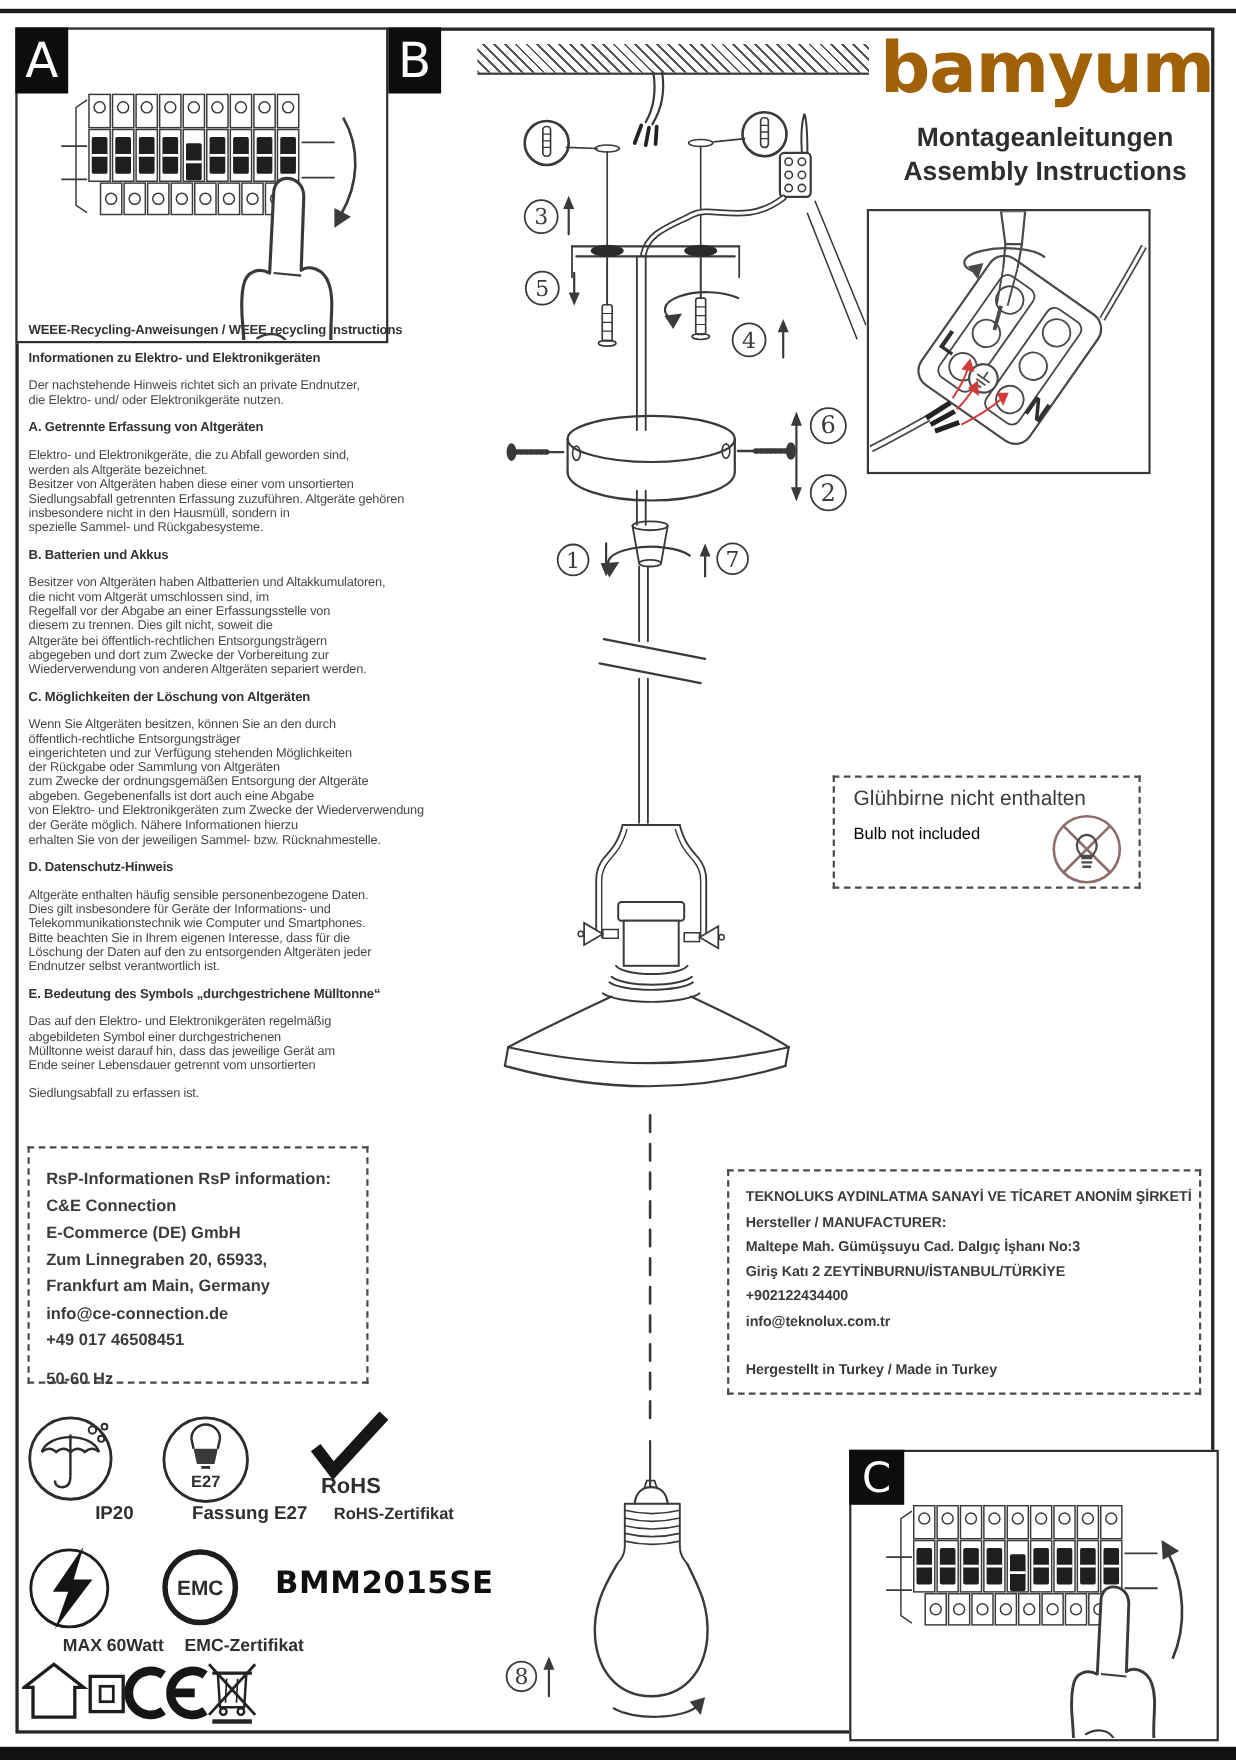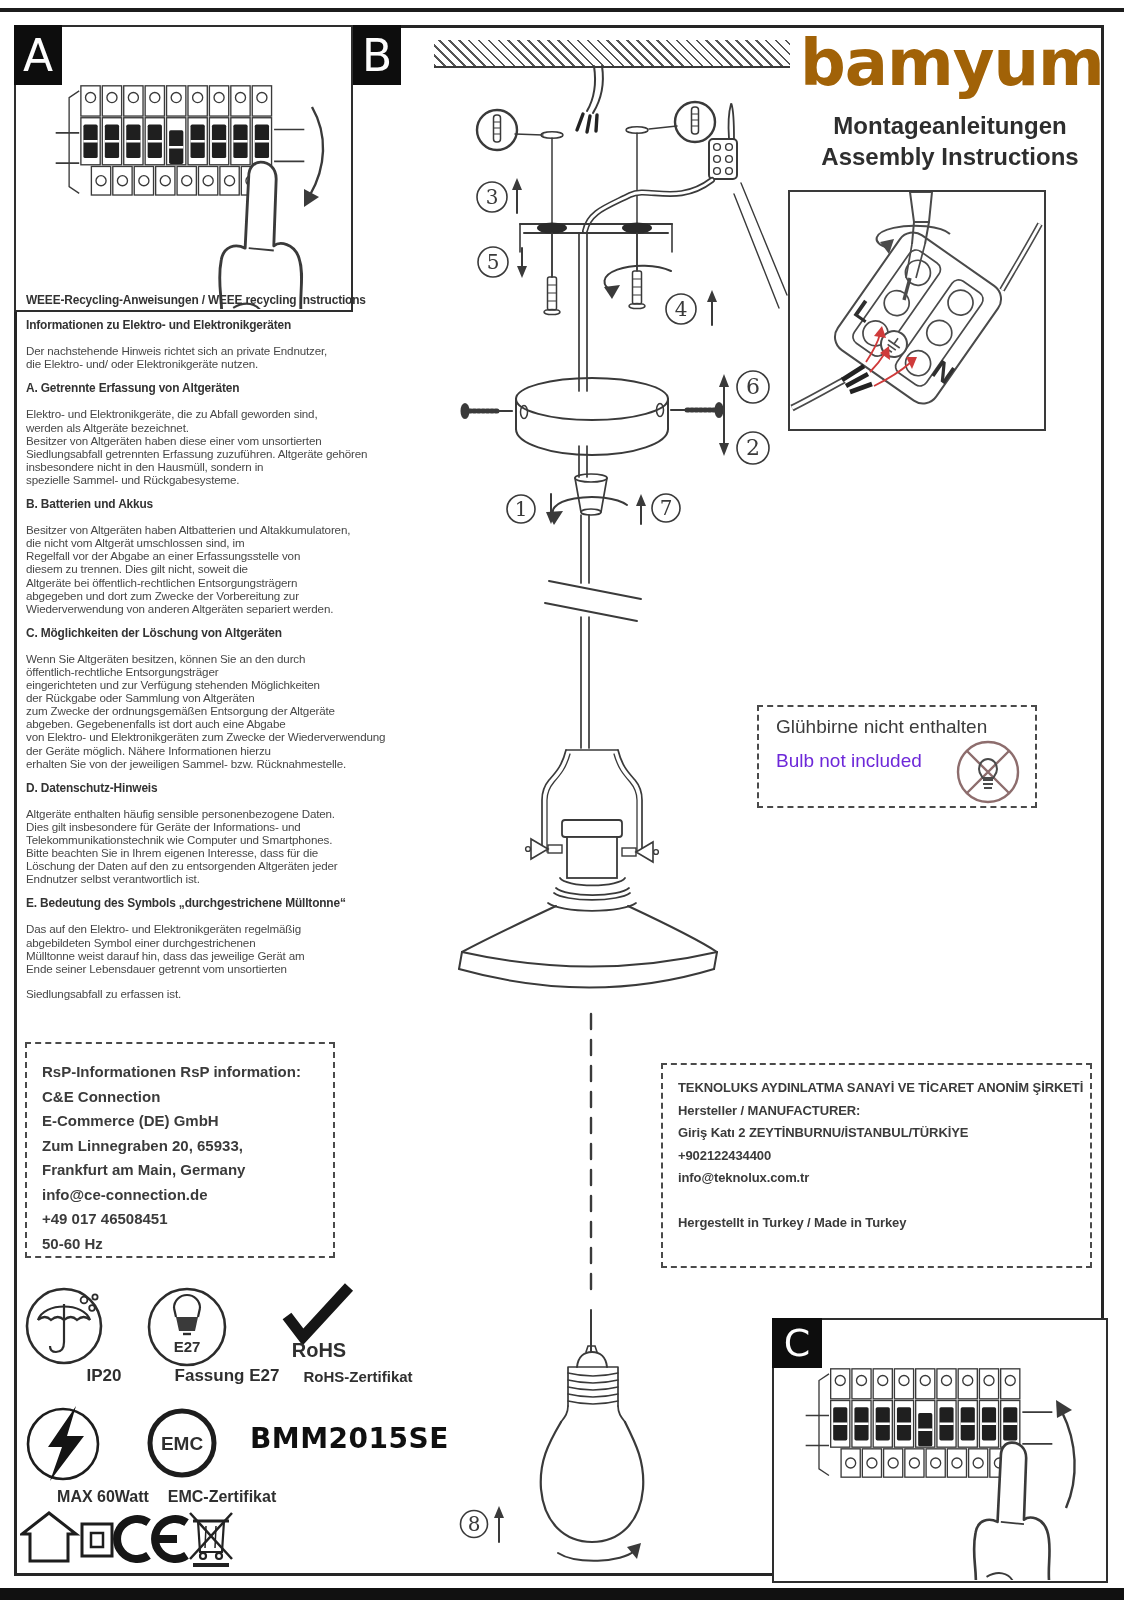--- a/index.html
+++ b/index.html
@@ -25,24 +25,24 @@
   .sub-de{top:112px;} .sub-en{top:143px;}
   .weee{left:26px;top:294px;width:408px;font-size:11.6px;line-height:13.1px;letter-spacing:-0.15px;color:#474747;}
   .weee h3,.weee h4{font-size:11.9px;margin:0 0 12px;color:#333;letter-spacing:-0.15px;}
   .weee h4{margin:0 0 12px;}
   .weee p{margin:0 0 12px;white-space:pre-line;}
   .wiring-box{left:788px;top:190px;width:258px;height:241px;border:2.5px solid #3a3a3a;
         box-sizing:border-box;background:#fff;}
   .dashed-box{border:2.3px dashed #4a4a4a;box-sizing:border-box;background:#fff;}
   .bulb-note{left:757px;top:705px;width:280px;height:103px;}
   .bulb-note .t1{left:17px;top:9px;font-size:19px;font-weight:500;color:#3c3c3c;}
-  .bulb-note .t2{left:17px;top:43px;font-size:19px;font-weight:500;color:#6d28d9;text-align:center;}
+  .bulb-note .t2{left:17px;top:43px;font-size:15px;font-weight:500;color:#000000;text-align:center;}
   .rsp-box{left:25px;top:1042px;width:310px;height:216px;padding:16px 0 0 15px;font-size:15px;
         font-weight:700;line-height:24.5px;color:#3b3b3b;}
-  .rsp-last{margin-top:0;}
+  .rsp-last{margin-top:10px;}
   .mfg-box{left:661px;top:1063px;width:431px;height:205px;padding:12px 0 0 15px;font-size:13px;
         font-weight:700;line-height:22.5px;color:#3b3b3b;letter-spacing:-0.1px;}
   .mfg-footer{margin-top:22px;}
   .cert-label{font-weight:700;color:#2f2f2f;text-align:center;margin-left:40px;}
   .model{left:250px;top:1422px;font-size:28px;font-weight:800;color:#101010;letter-spacing:0.5px;
         font-family:"DejaVu Sans",sans-serif;}
   svg text.step{font-family:"DejaVu Serif",serif;font-size:20px;fill:#3a3a3a;text-anchor:middle;}
   svg text.stepbig{font-family:"DejaVu Serif",serif;font-size:22px;fill:#3a3a3a;text-anchor:middle;}
   svg text.wlabel{font-family:"Liberation Sans",sans-serif;font-weight:bold;font-size:27px;fill:#2f2f2f;}
   svg text.badge-txt{font-family:"Liberation Sans",sans-serif;font-weight:bold;fill:#2f2f2f;text-anchor:middle;}
@@ -430,20 +430,21 @@
     <div>Zum Linnegraben 20, 65933,</div>
     <div>Frankfurt am Main, Germany</div>
     <div>info@ce-connection.de</div>
     <div>+49 017 46508451</div>
     <div class="rsp-last">50-60 Hz</div>
   </div>
 
   <div class="abs dashed-box mfg-box">
     <div>TEKNOLUKS AYDINLATMA SANAYİ VE TİCARET ANONİM ŞİRKETİ</div>
     <div>Hersteller / MANUFACTURER:</div>
+    <div>Maltepe Mah. Gümüşsuyu Cad. Dalgıç İşhanı No:3</div>
     <div>Giriş Katı 2 ZEYTİNBURNU/İSTANBUL/TÜRKİYE</div>
     <div>+902122434400</div>
     <div>info@teknolux.com.tr</div>
     <div class="mfg-footer">Hergestellt in Turkey / Made in Turkey</div>
   </div>
 
   <svg class="abs" style="left:20px;top:1282px;" width="340" height="90" viewBox="20 1282 340 90">
     <g fill="none" stroke="#2c2c2c" stroke-width="2.6">
       <g>
         <circle cx="64" cy="1326" r="37"></circle>

